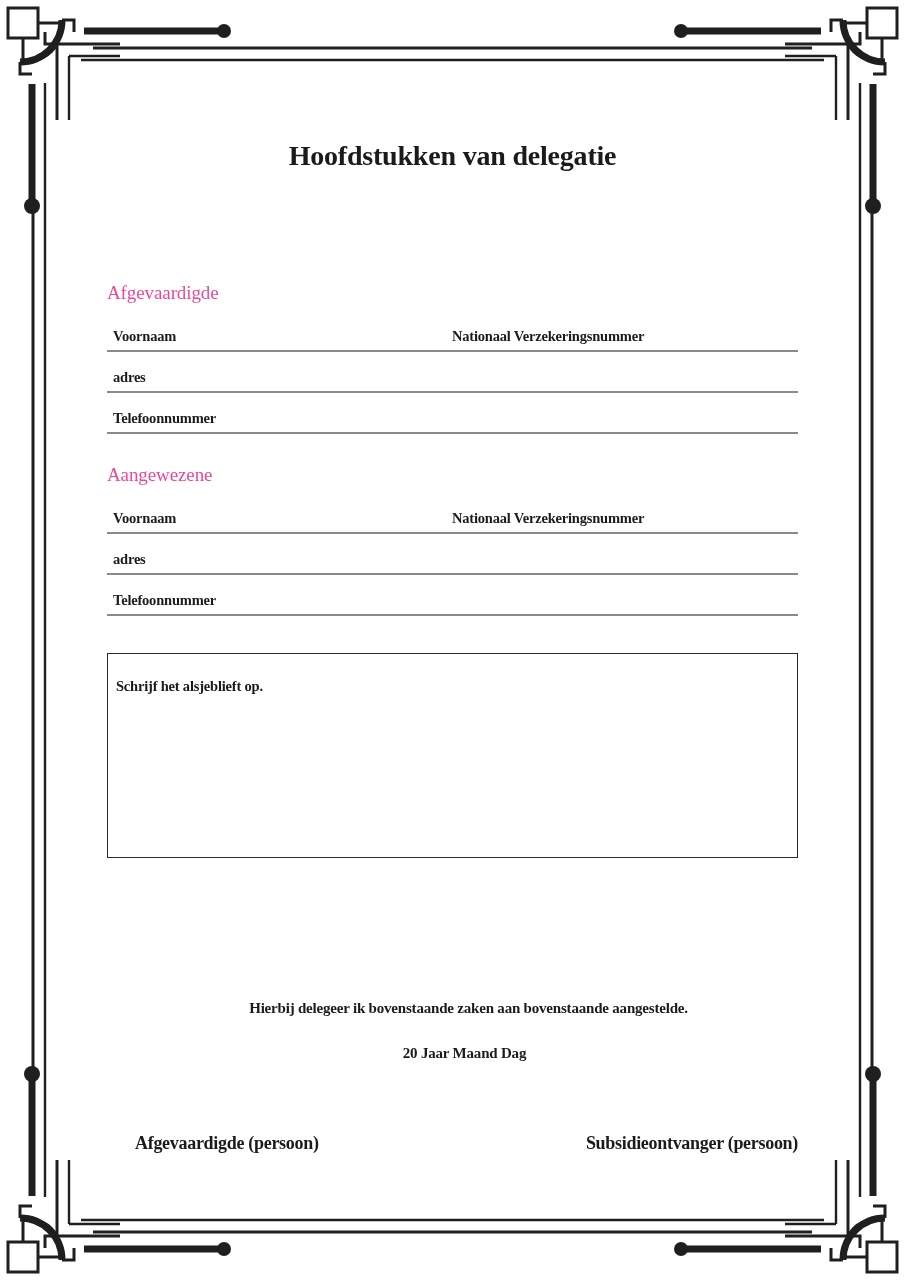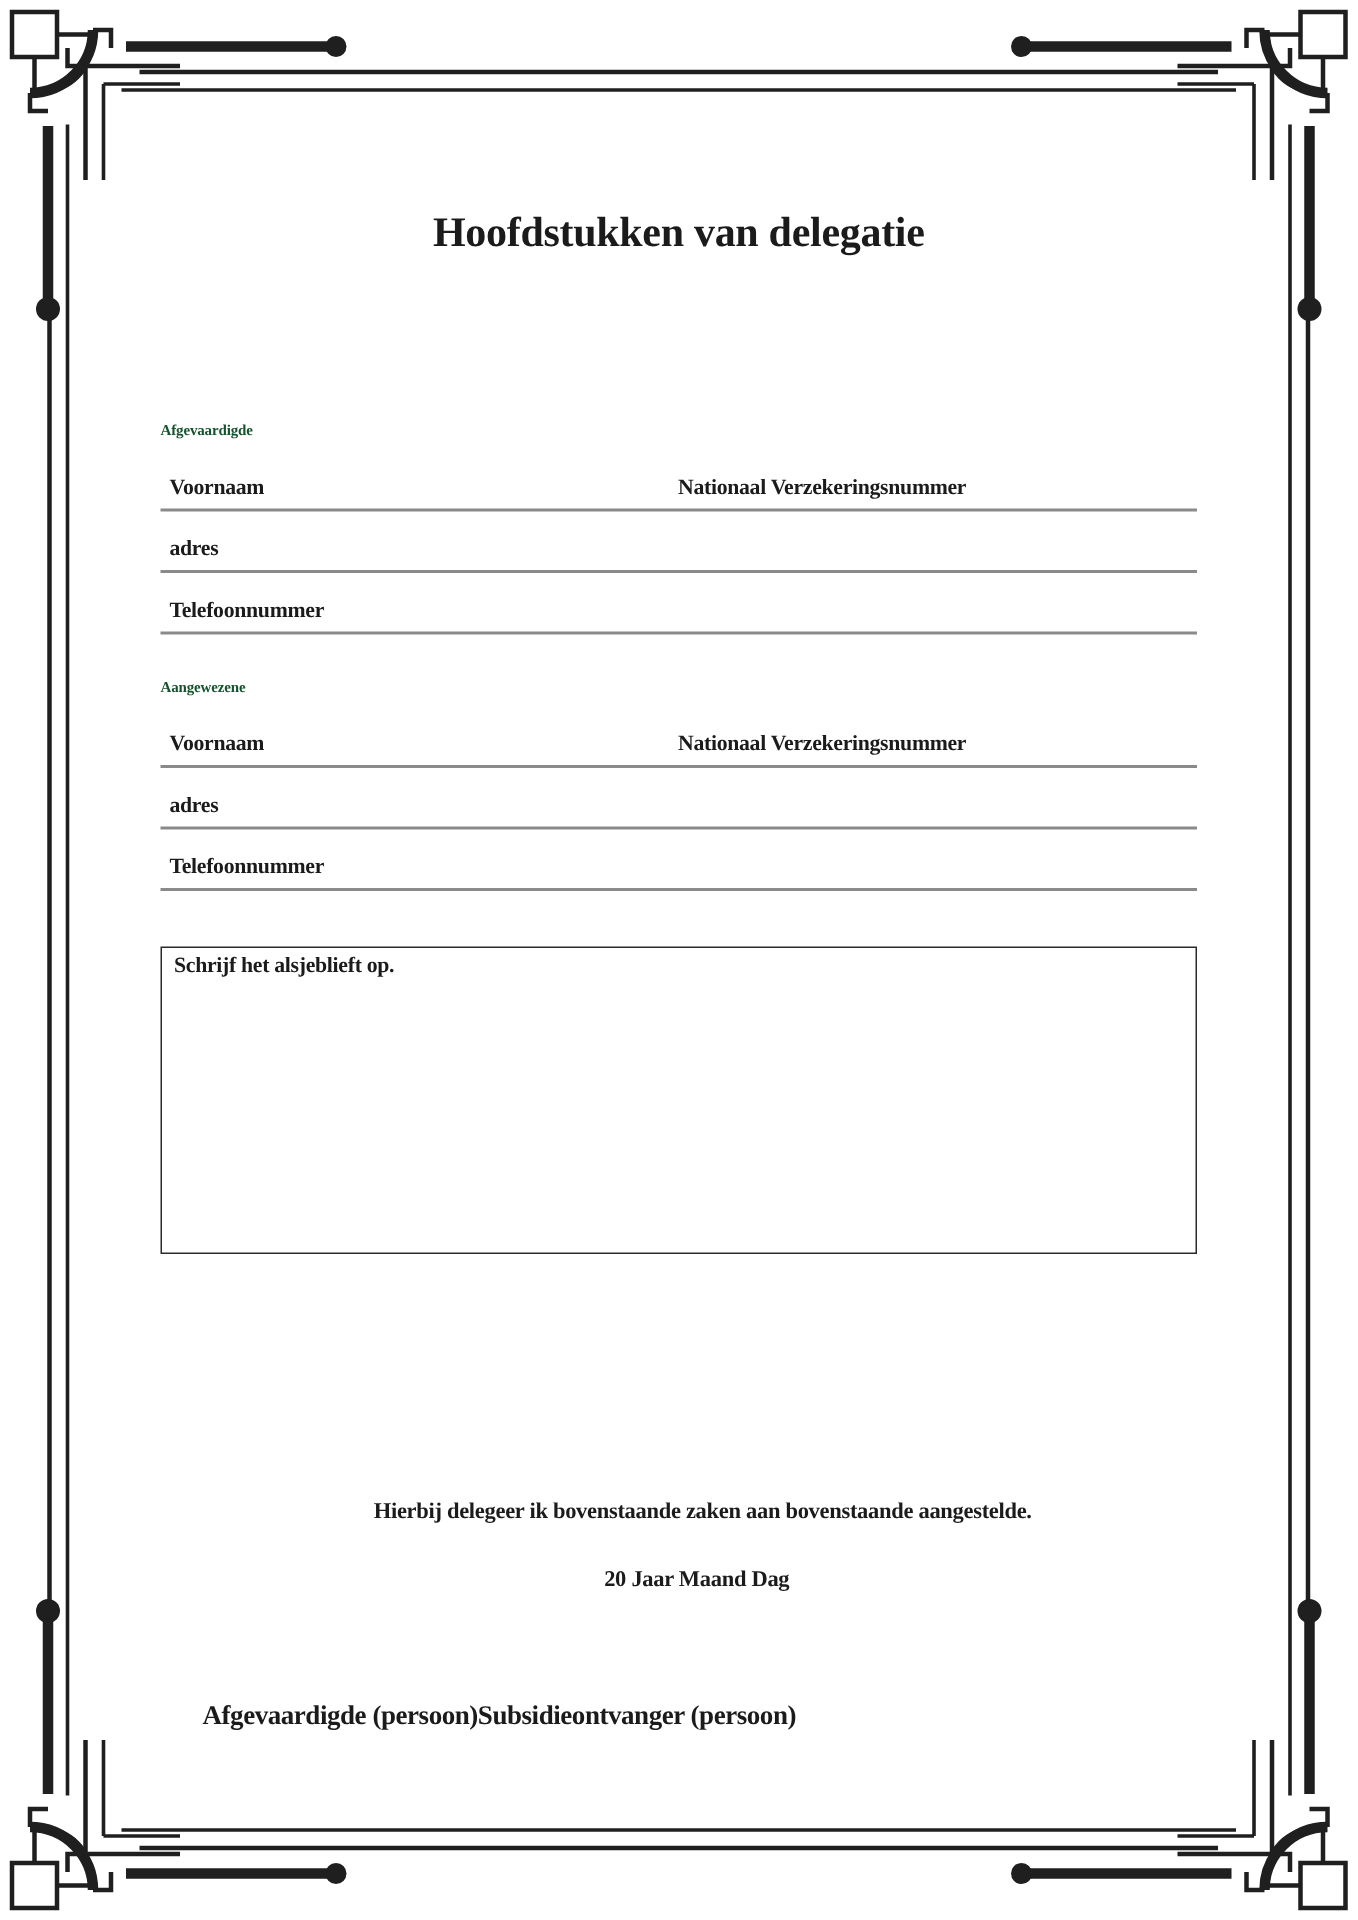--- a/index.html
+++ b/index.html
@@ -42,23 +42,23 @@
   }
 
   .content {
     position: absolute;
     left: 107px;
     top: 282px;
     width: 691px;
   }
 
   .section-label {
-    font-size: 10px;
-    font-weight: bold;
-    color: #14532d;
+    font-size: 19px;
+    font-weight: normal;
+    color: #ec4899;
     margin-left: 0px;
     letter-spacing: -0.1px;
   }
 
   .field-table {
     width: 691px;
     margin-top: 6px;
     border-collapse: collapse;
   }
   .field-row {
@@ -84,21 +84,21 @@
     font-size: 13.5px;
     font-weight: bold;
     color: #1b1b1b;
     letter-spacing: -0.1px;
   }
   .content-box {
     margin-top: 7px;
     width: 691px;
     height: 205px;
     border: 1.6px solid #2a2a2a;
-    padding: 4px 0 0 8px;
+    padding: 24px 0 0 8px;
   }
   .content-box-text {
     font-size: 14.5px;
     font-weight: bold;
     color: #1b1b1b;
     letter-spacing: -0.2px;
   }
 
   .statement {
     position: absolute;
@@ -119,20 +119,21 @@
     font-weight: bold;
     color: #1b1b1b;
     letter-spacing: -0.2px;
   }
 
   .signatures {
     position: absolute;
     left: 107px; top: 1133px;
     width: 691px;
     display: flex;
+    justify-content: space-between;
     align-items: baseline;
   }
   .sig {
     font-size: 18px;
     font-weight: bold;
     color: #1b1b1b;
     letter-spacing: -0.3px;
     white-space: nowrap;
   }
   .sig.left  { margin-left: 28px; }

